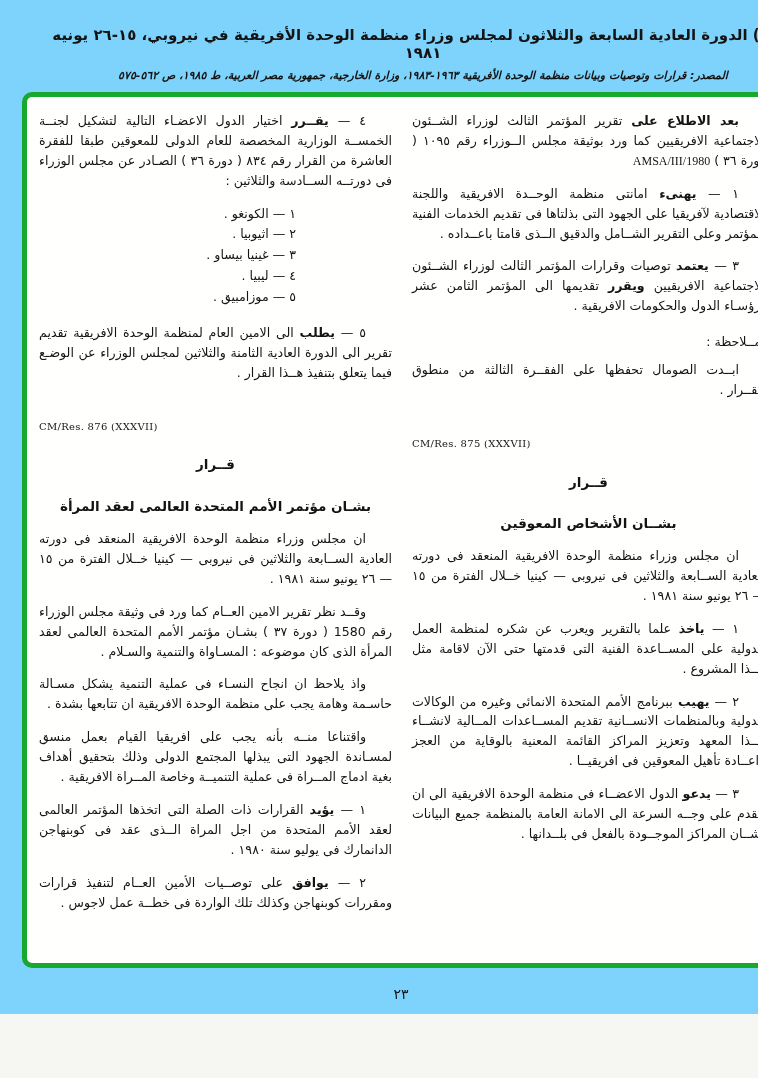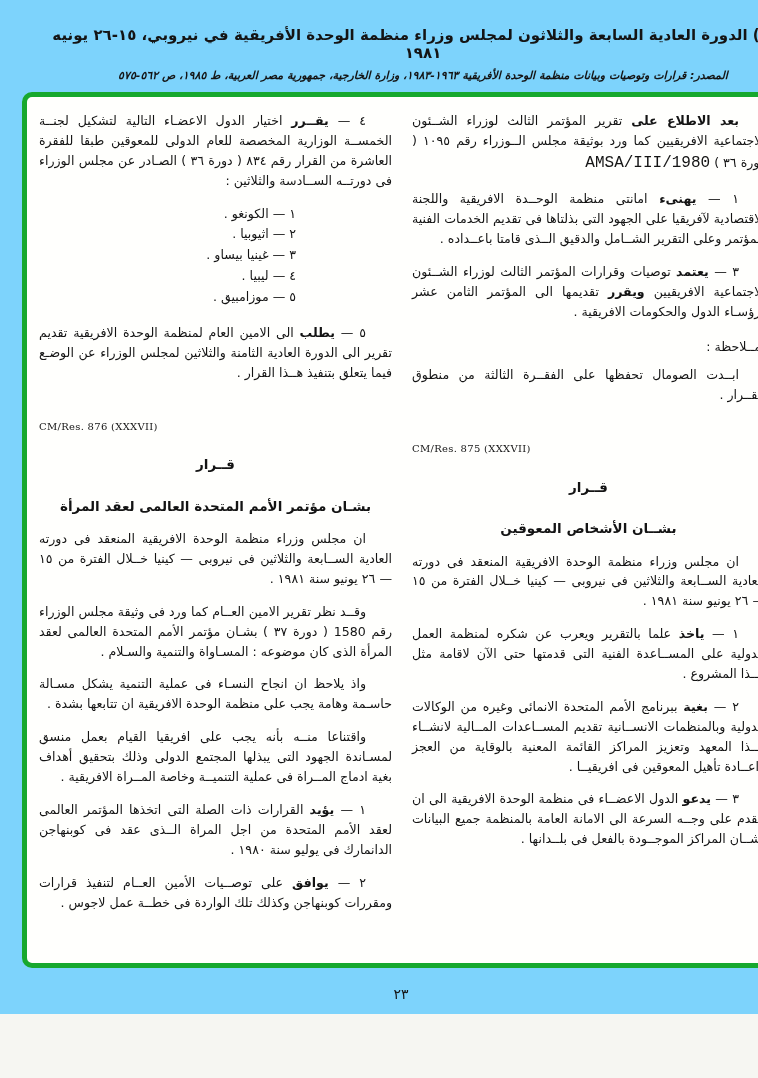--- a/index.html
+++ b/index.html
@@ -55,22 +55,22 @@
     text-align:justify;
     font-size:12.6px;
     line-height:1.58;
   }
   .para{
     margin:0 0 13px 0;
     text-indent:26px;
   }
   .para .b{font-weight:bold;}
   .para .latin{
-    font-family:Liberation Mono, monospace;
-    font-size:16px;
+    font-family:Liberation Serif, serif;
+    font-size:12px;
   }
   .note-heading{
     font-weight:normal;
     margin:16px 0 8px 0;
     padding-right:4px;
   }
   .res-ref{
     direction:ltr;
     text-align:left;
     font-family:"DejaVu Serif",serif;
@@ -118,21 +118,21 @@
           <p class="para"><span class="b ">بعد الاطلاع على</span><span class=""> تقرير المؤتمر الثالث لوزراء الشــئون الاجتماعية الافريقيين كما ورد بوثيقة مجلس الــوزراء رقم ١٠٩٥ ( دورة ٣٦ ) </span><span class="latin">AMSA/III/1980</span></p>
           <p class="para"><span class="">١ — </span><span class="b ">يهنىء</span><span class=""> امانتى منظمة الوحــدة الافريقية واللجنة الاقتصادية لآفريقيا على الجهود التى بذلتاها فى تقديم الخدمات الفنية للمؤتمر وعلى التقرير الشــامل والدقيق الــذى قامتا باعــداده .</span></p>
           <p class="para"><span class="">٣ — </span><span class="b ">يعتمد</span><span class=""> توصيات وقرارات المؤتمر الثالث لوزراء الشــئون الاجتماعية الافريقيين </span><span class="b ">ويقرر</span><span class=""> تقديمها الى المؤتمر الثامن عشر لرؤسـاء الدول والحكومات الافريقية .</span></p>
           <div class="note-heading">مــلاحظة :</div>
           <p class="para"><span class="">ابــدت الصومال تحفظها على الفقــرة الثالثة من منطوق القــرار .</span></p>
           <div class="res-ref">CM/Res. 875 (XXXVII)</div>
           <div class="res-title">قــرار</div>
           <div class="res-title">بشــان الأشخاص المعوقين</div>
           <p class="para"><span class="">ان مجلس وزراء منظمة الوحدة الافريقية المنعقد فى دورته العادية الســابعة والثلاثين فى نيروبى — كينيا خــلال الفترة من ١٥ — ٢٦ يونيو سنة ١٩٨١ .</span></p>
           <p class="para"><span class="">١ — </span><span class="b ">ياخذ</span><span class=""> علما بالتقرير ويعرب عن شكره لمنظمة العمل الدولية على المســاعدة الفنية التى قدمتها حتى الآن لاقامة مثل هــذا المشروع .</span></p>
-          <p class="para"><span class="">٢ — </span><span class="b ">بغية</span><span class=""> ببرنامج الأمم المتحدة الانمائى وغيره من الوكالات الدولية وبالمنظمات الانســانية تقديم المســاعدات المــالية لانشــاء هــذا المعهد وتعزيز المراكز القائمة المعنية بالوقاية من العجز واعــادة تأهيل المعوقين فى افريقيــا .</span></p>
+          <p class="para"><span class="">٢ — </span><span class="b ">يهيب</span><span class=""> ببرنامج الأمم المتحدة الانمائى وغيره من الوكالات الدولية وبالمنظمات الانســانية تقديم المســاعدات المــالية لانشــاء هــذا المعهد وتعزيز المراكز القائمة المعنية بالوقاية من العجز واعــادة تأهيل المعوقين فى افريقيــا .</span></p>
           <p class="para"><span class="">٣ — </span><span class="b ">يدعو</span><span class=""> الدول الاعضــاء فى منظمة الوحدة الافريقية الى ان تتقدم على وجــه السرعة الى الامانة العامة بالمنظمة جميع البيانات بشــان المراكز الموجــودة بالفعل فى بلــدانها .</span></p>
         </div>
       <div class="col">
           <p class="para"><span class="">٤ — </span><span class="b ">يقــرر</span><span class=""> اختيار الدول الاعضـاء التالية لتشكيل لجنــة الخمســة الوزارية المخصصة للعام الدولى للمعوقين طبقا للفقرة العاشرة من القرار رقم ٨٣٤ ( دورة ٣٦ ) الصـادر عن مجلس الوزراء فى دورتــه الســادسة والثلاثين :</span></p>
           <div class="country-list">
             <div class="country-item">١ — الكونغو .</div>
             <div class="country-item">٢ — اثيوبيا .</div>
             <div class="country-item">٣ — غينيا بيساو .</div>
             <div class="country-item">٤ — ليبيا .</div>
             <div class="country-item">٥ — موزامبيق .</div>

